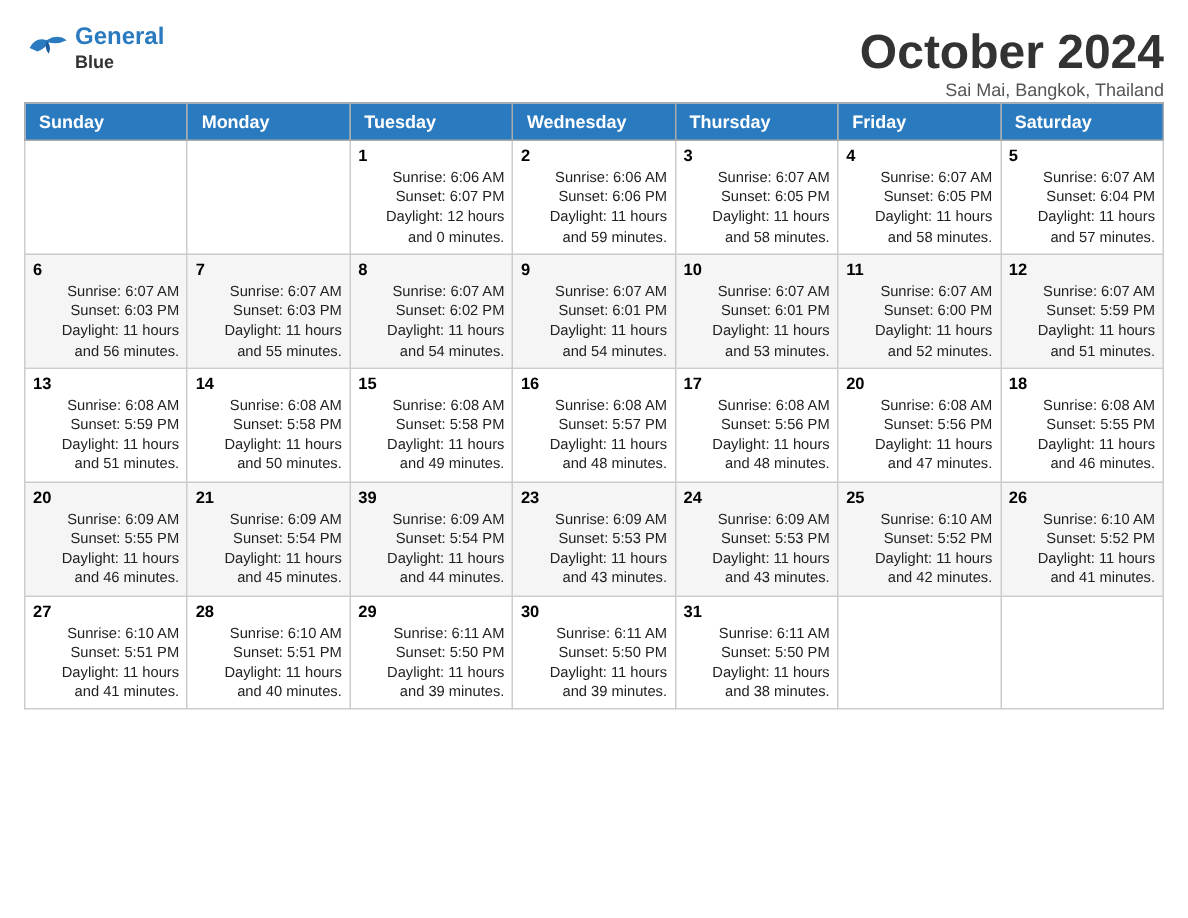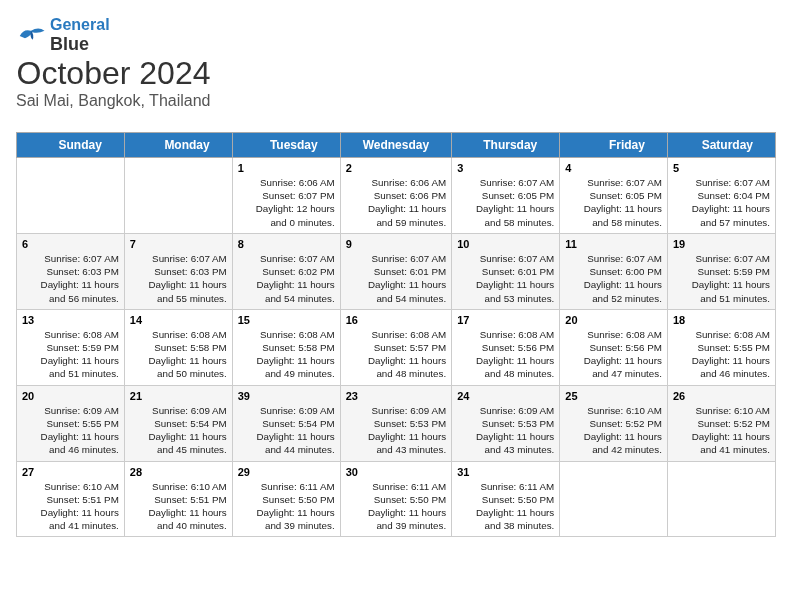--- a/index.html
+++ b/index.html
@@ -7,56 +7,55 @@
       font-family: Arial, sans-serif;
       background: #fff;
       width: 792px;
       min-height: 612px;
       padding: 16px;
     }
     .header {
       display: flex;
       align-items: flex-start;
       justify-content: space-between;
-      margin-bottom: 22px;
-      flex-direction: column;
+      margin-bottom: 1px;
     }
     .logo {
       display: flex;
       align-items: center;
       gap: 4px;
     }
     .logo-bird {
       width: 30px;
       height: 24px;
     }
     .title-block {
       text-align: right;
     }
     .title-block h1 {
       font-size: 32px;
-      font-weight: normal;
+      font-weight: bold;
       color: #333;
       text-align: right;
     }
     .title-block h2 {
-      font-size: 16px;
+      font-size: 12px;
       font-weight: normal;
       color: #555;
     }
     .calendar {
       width: 100%;
       border-collapse: collapse;
       font-size: 10.5px;
     }
     .calendar th {
       background-color: #2a7abf;
       color: #fff;
-      text-align: right;
-      padding: 5px 22px;
+      text-align: left;
+      padding: 5px 9px;
       font-size: 12px;
       border: 1px solid #aaa;
     }
     .calendar td {
       vertical-align: top;
       border: 1px solid #ccc;
       padding: 4px 5px;
       width: calc(100% / 7);
       min-height: 80px;
       background: #fff;
@@ -83,21 +82,21 @@
 <body>
 
 <div class="header">
   <div class="logo">
     <svg class="logo-bird" viewBox="0 0 40 30" xmlns="http://www.w3.org/2000/svg">
       <path d="M5,15 Q10,5 20,8 Q30,2 38,8 Q30,12 22,10 Q18,16 12,18 Z" fill="#2a7abf"></path>
       <path d="M20,8 Q25,14 22,20 Q18,16 20,8 Z" fill="#1a5a9f"></path>
     </svg>
     <div>
       <div style="font-size:16px;font-weight:bold;color:#2a7abf;">General</div>
-      <div style="font-size:18px;font-weight:bold;color:#333;">Blue</div>
+      <div style="font-size:12px;font-weight:bold;color:#333;">Blue</div>
     </div>
   </div>
   <div class="title-block">
     <h1>October 2024</h1>
     <h2>Sai Mai, Bangkok, Thailand</h2>
   </div>
 </div>
 
 <table class="calendar">
   <thead>
@@ -188,21 +187,21 @@
 and 53 minutes.</div>
         </td>
         <td>
           <div class="day-num">11</div>
           <div class="day-info" style="white-space: pre-line;">Sunrise: 6:07 AM
 Sunset: 6:00 PM
 Daylight: 11 hours
 and 52 minutes.</div>
         </td>
         <td>
-          <div class="day-num">19</div>
+          <div class="day-num">12</div>
           <div class="day-info" style="white-space: pre-line;">Sunrise: 6:07 AM
 Sunset: 5:59 PM
 Daylight: 11 hours
 and 51 minutes.</div>
         </td>
       </tr>
       <tr>
         <td>
           <div class="day-num">13</div>
           <div class="day-info" style="white-space: pre-line;">Sunrise: 6:08 AM

